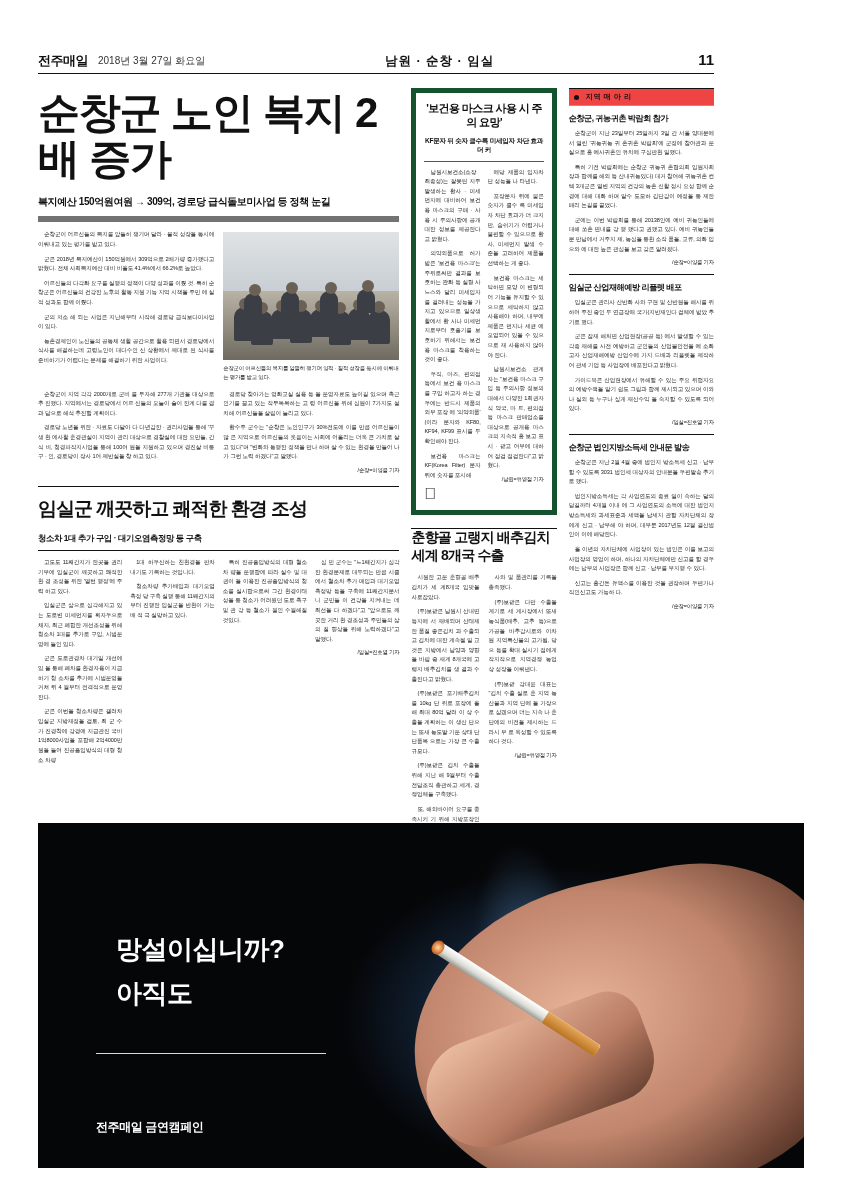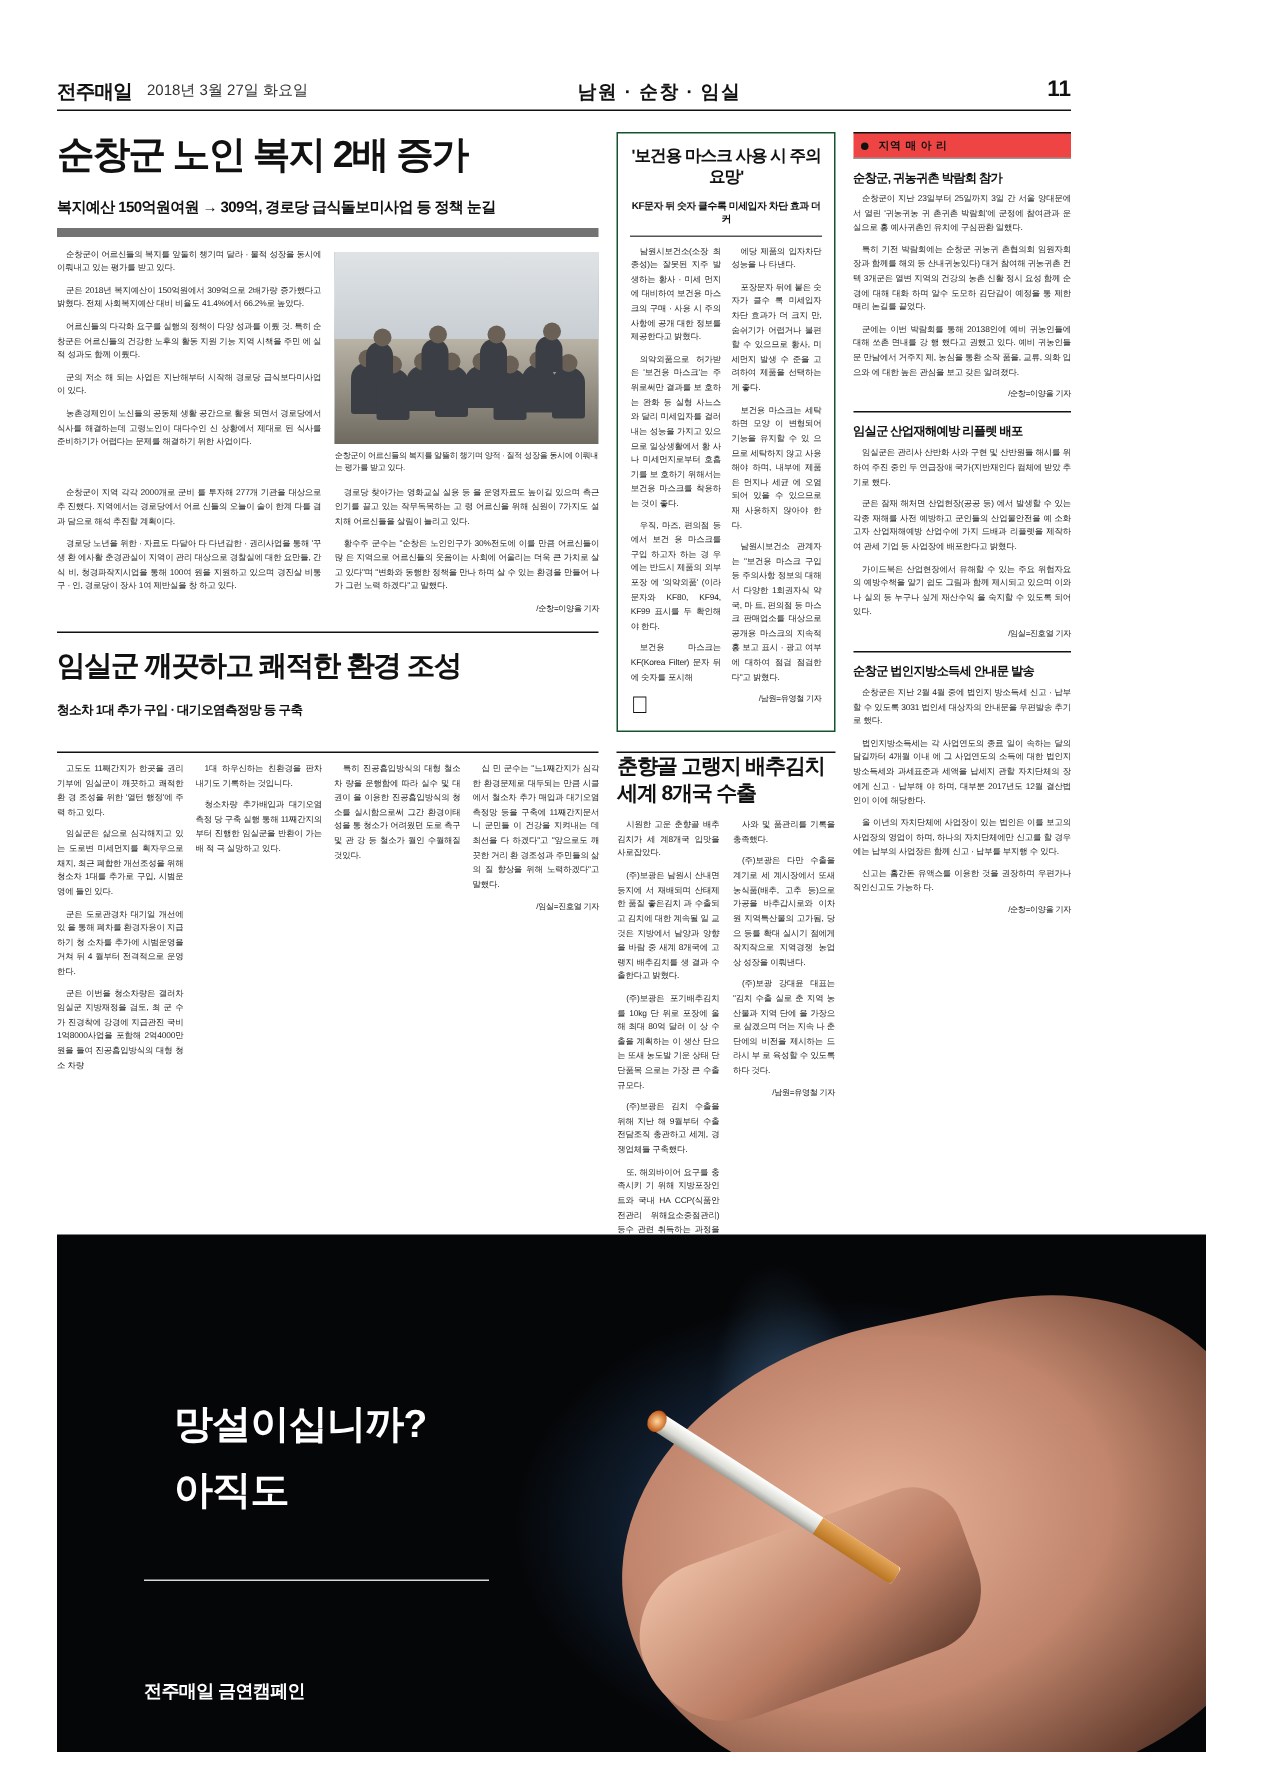--- a/index.html
+++ b/index.html
@@ -62,21 +62,21 @@
   .body-wrap {
     display: flex;
     margin-top: 14px;
   }
   .col-left { width: 418px; }
   .col-mid  { width: 168px; margin-left: 12px; }
   .col-right{ width: 168px; margin-left: 12px; }
 
   
   .headline {
-    font-size: 25px;
+    font-size: 42px;
     font-weight: bold;
     letter-spacing: -1.2px;
     line-height: 1.1;
     margin: 2px 0 0 0;
   }
   .subhead {
     font-size: 10px;
     font-weight: bold;
     letter-spacing: -0.4px;
     margin-top: 13px;
@@ -143,32 +143,32 @@
     font-size: 19px;
     font-weight: bold;
     letter-spacing: -1px;
     margin: 9px 0 0 0;
   }
   .subhead2 {
     font-size: 8.4px;
     font-weight: bold;
     letter-spacing: -0.4px;
     margin-top: 11px;
-    padding-bottom: 22px;
+    padding-bottom: 6px;
     border-bottom: 1px solid #111;
   }
   .cols4 {
     margin-top: 7px;
     display: flex;
     gap: 8px;
   }
 
   
   .boxed {
-    border: 1px solid #14532d;
+    border: 5px solid #14532d;
     padding: 8px 8px 7px 8px;
   }
   .boxed .bt {
     font-size: 11px;
     font-weight: bold;
     text-align: center;
     letter-spacing: -0.6px;
     line-height: 1.3;
   }
   .boxed .bs {

